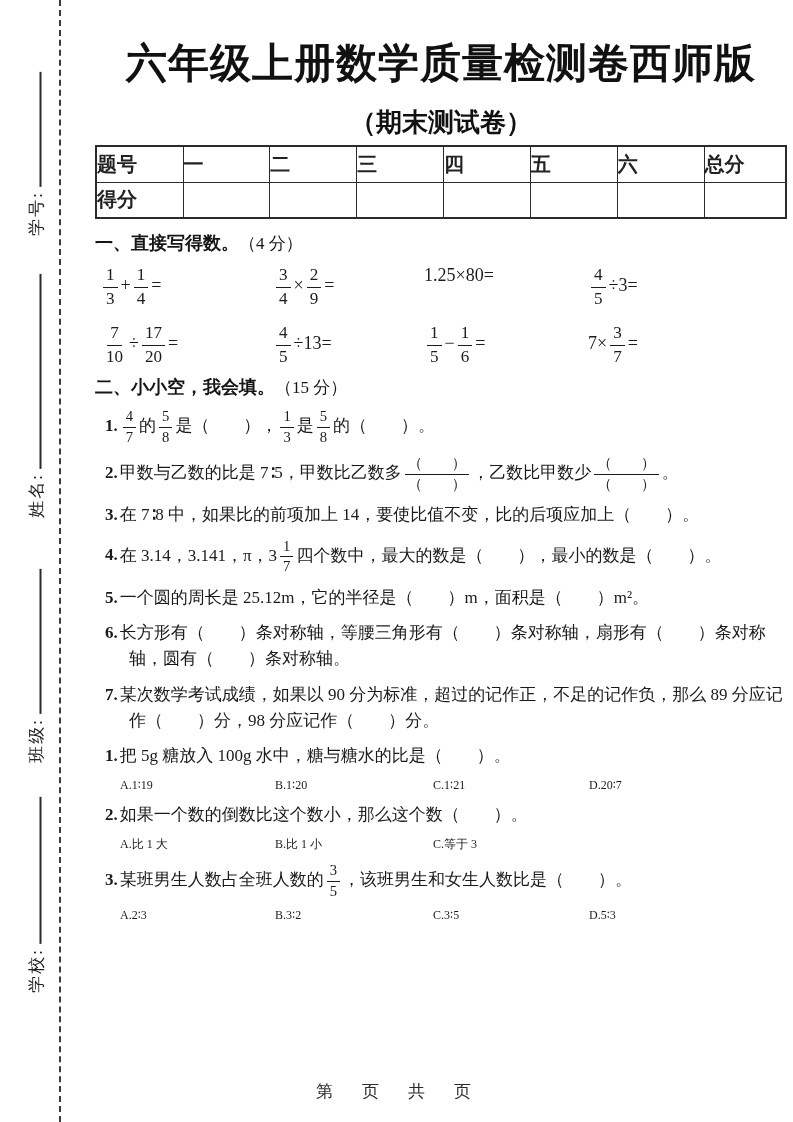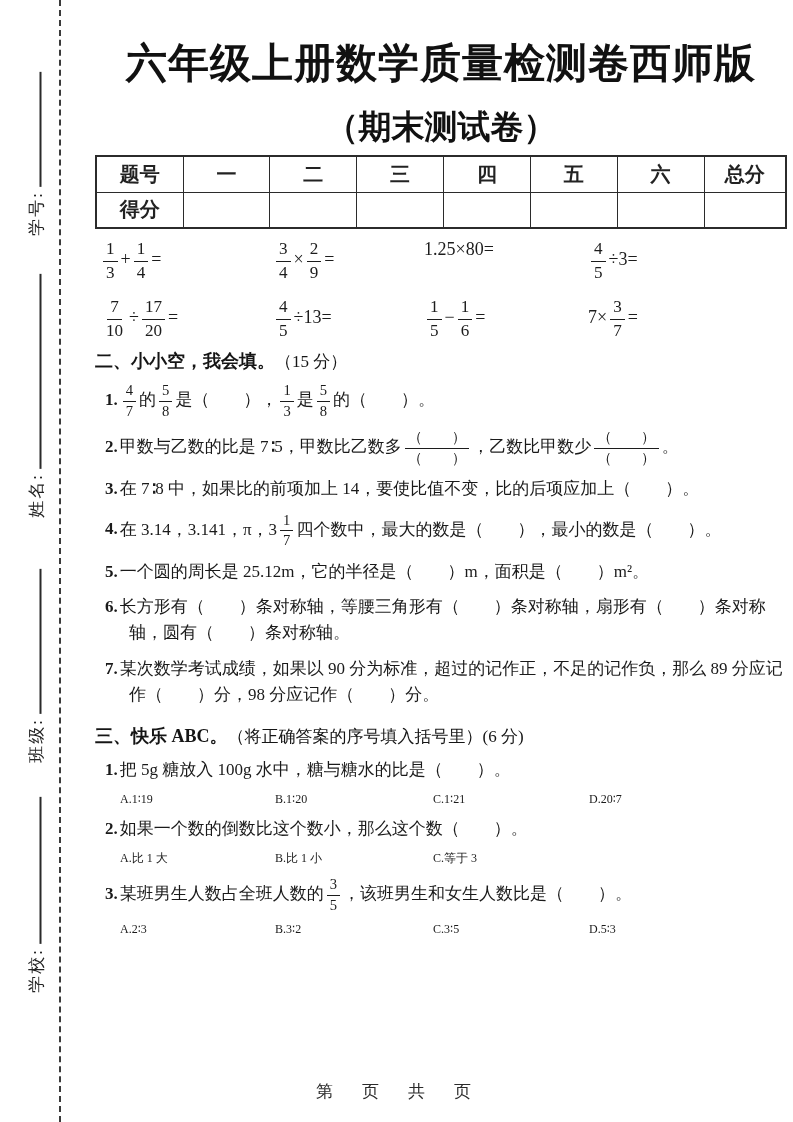--- a/index.html
+++ b/index.html
@@ -28,35 +28,35 @@
   
   .main { position:absolute; left:95px; top:30px; width:692px; }
 
   .title {
     font-family:"Liberation Sans","DejaVu Sans",sans-serif;
     font-weight:900; font-size:41px; text-align:center;
     letter-spacing:1px; color:#111; margin-top:6px;
   }
   .subtitle {
     font-family:"Liberation Sans","DejaVu Sans",sans-serif;
-    font-weight:900; font-size:33px; text-align:center;
+    font-weight:900; font-size:26px; text-align:center;
     color:#111; margin-top:14px;
   }
   .meta {
     font-family:"Liberation Sans","DejaVu Sans",sans-serif;
     font-size:19px; text-align:right; margin-top:22px; color:#161616;
   }
 
   
   table.score {
     width:100%; border-collapse:collapse; margin-top:5px;
     table-layout:fixed;
   }
   table.score td {
-    border:1.5px solid #2b2b2b; height:36px; text-align:center;
+    border:1.5px solid #2b2b2b; height:36px; 
     font-size:20px; font-weight:bold; color:#222;
   }
   table.score { border:2px solid #2b2b2b; }
 
   
   .sec-head { font-size:18px; margin-top:12px; color:#151515; }
   .sec-head b { font-weight:bold; }
   .sec-head .sec-score, .sec-head .sec-note { font-weight:normal; font-size:17px; }
 
   .calc-grid {
@@ -146,20 +146,23 @@
         <td></td>
         <td></td>
         <td></td>
         <td></td>
         <td></td>
         <td></td>
       </tr>
     </tbody>
       </table>
 
+    <div class="sec-head">
+      <b>一、直接写得数。</b><span class="sec-score">（4 分）</span>
+    </div>
     <div class="calc-grid">
       <span class="calc-cell"><span class="frac">
             <span class="fnum">1</span>
             <span class="fden">3</span>
           </span><span>+</span><span class="frac">
             <span class="fnum">1</span>
             <span class="fden">4</span>
           </span><span>=</span></span>
       <span class="calc-cell"><span class="frac">
             <span class="fnum">3</span>
@@ -222,23 +225,20 @@
         </span><span>。</span></div>
     <div class="s2-item"><b>3.</b><span>在 7∶8 中，如果比的前项加上 14，要使比值不变，比的后项应加上（　　）。</span></div>
     <div class="s2-item"><b>4.</b><span>在 3.14，3.141，π，3</span><span class="frac">
           <span class="fnum">1</span>
           <span class="fden">7</span>
         </span><span>四个数中，最大的数是（　　），最小的数是（　　）。</span></div>
     <div class="s2-item"><b>5.</b><span>一个圆的周长是 25.12m，它的半径是（　　）m，面积是（　　）m²。</span></div>
     <div class="s2-item"><b>6.</b><span>长方形有（　　）条对称轴，等腰三角形有（　　）条对称轴，扇形有（　　）条对称轴，圆有（　　）条对称轴。</span></div>
     <div class="s2-item"><b>7.</b><span>某次数学考试成绩，如果以 90 分为标准，超过的记作正，不足的记作负，那么 89 分应记作（　　）分，98 分应记作（　　）分。</span></div>
 
-    <div class="sec-head" style="margin-top:16px">
-      <b>三、快乐 ABC。</b><span class="sec-note">（将正确答案的序号填入括号里）(6 分)</span>
-    </div>
 
     <div class="s3-stem"><b>1.</b><span>把 5g 糖放入 100g 水中，糖与糖水的比是（　　）。</span></div>
     <div class="opt-grid">
       <span>A.1∶19</span>
       <span>B.1∶20</span>
       <span>C.1∶21</span>
       <span>D.20∶7</span>
     </div>
 
     <div class="s3-stem"><b>2.</b><span>如果一个数的倒数比这个数小，那么这个数（　　）。</span></div>

